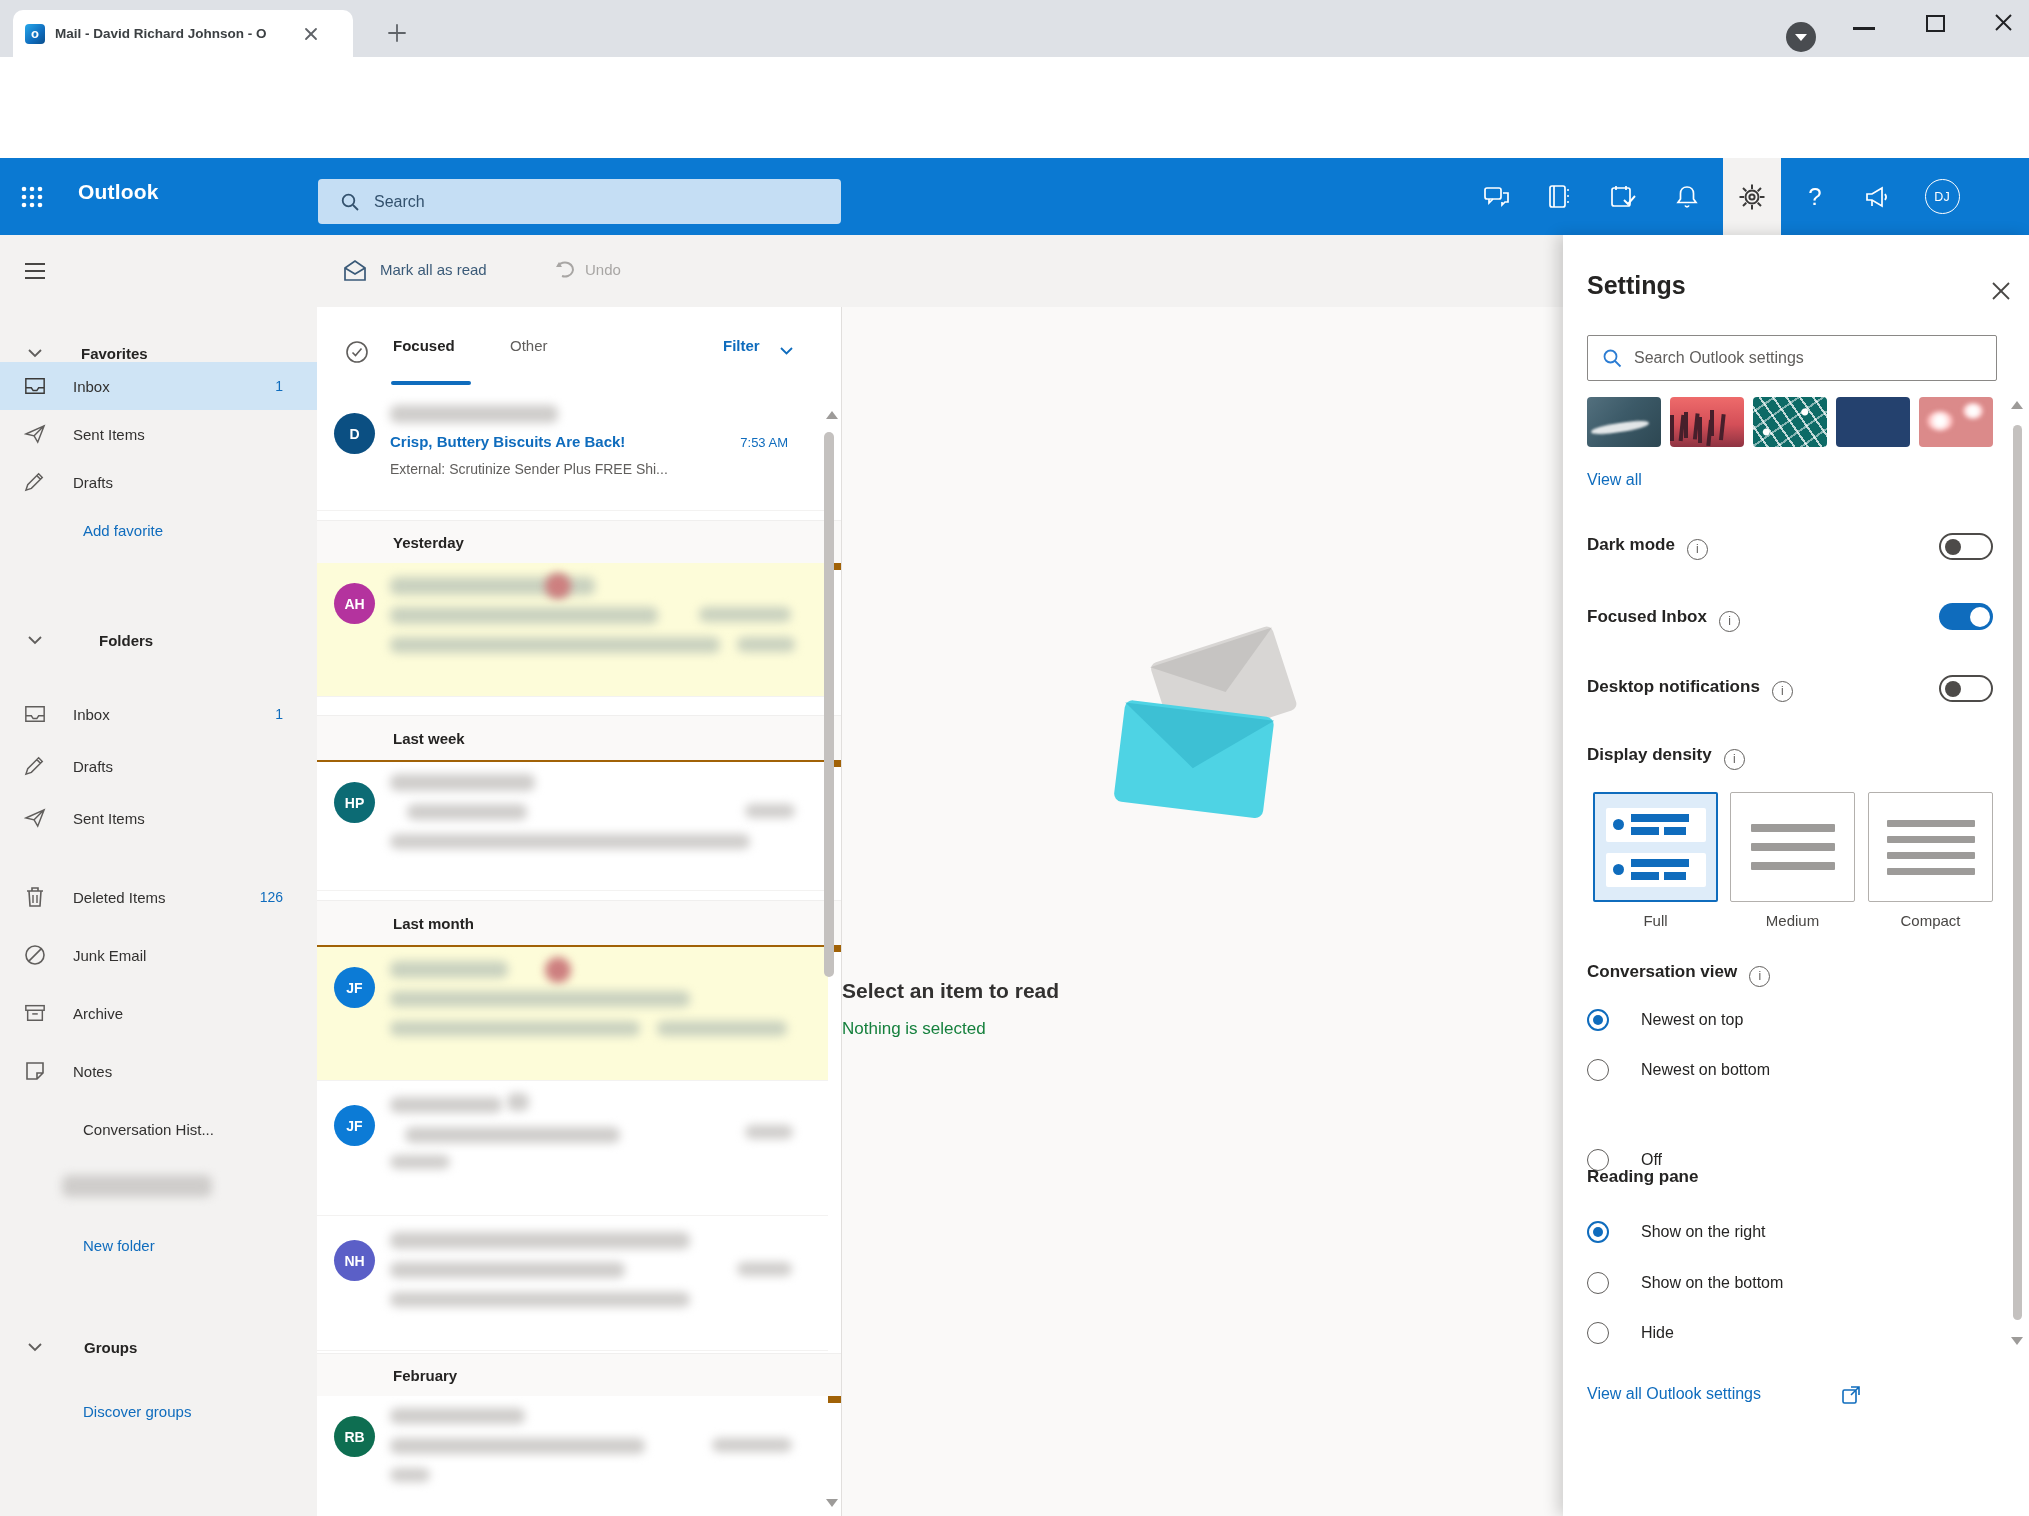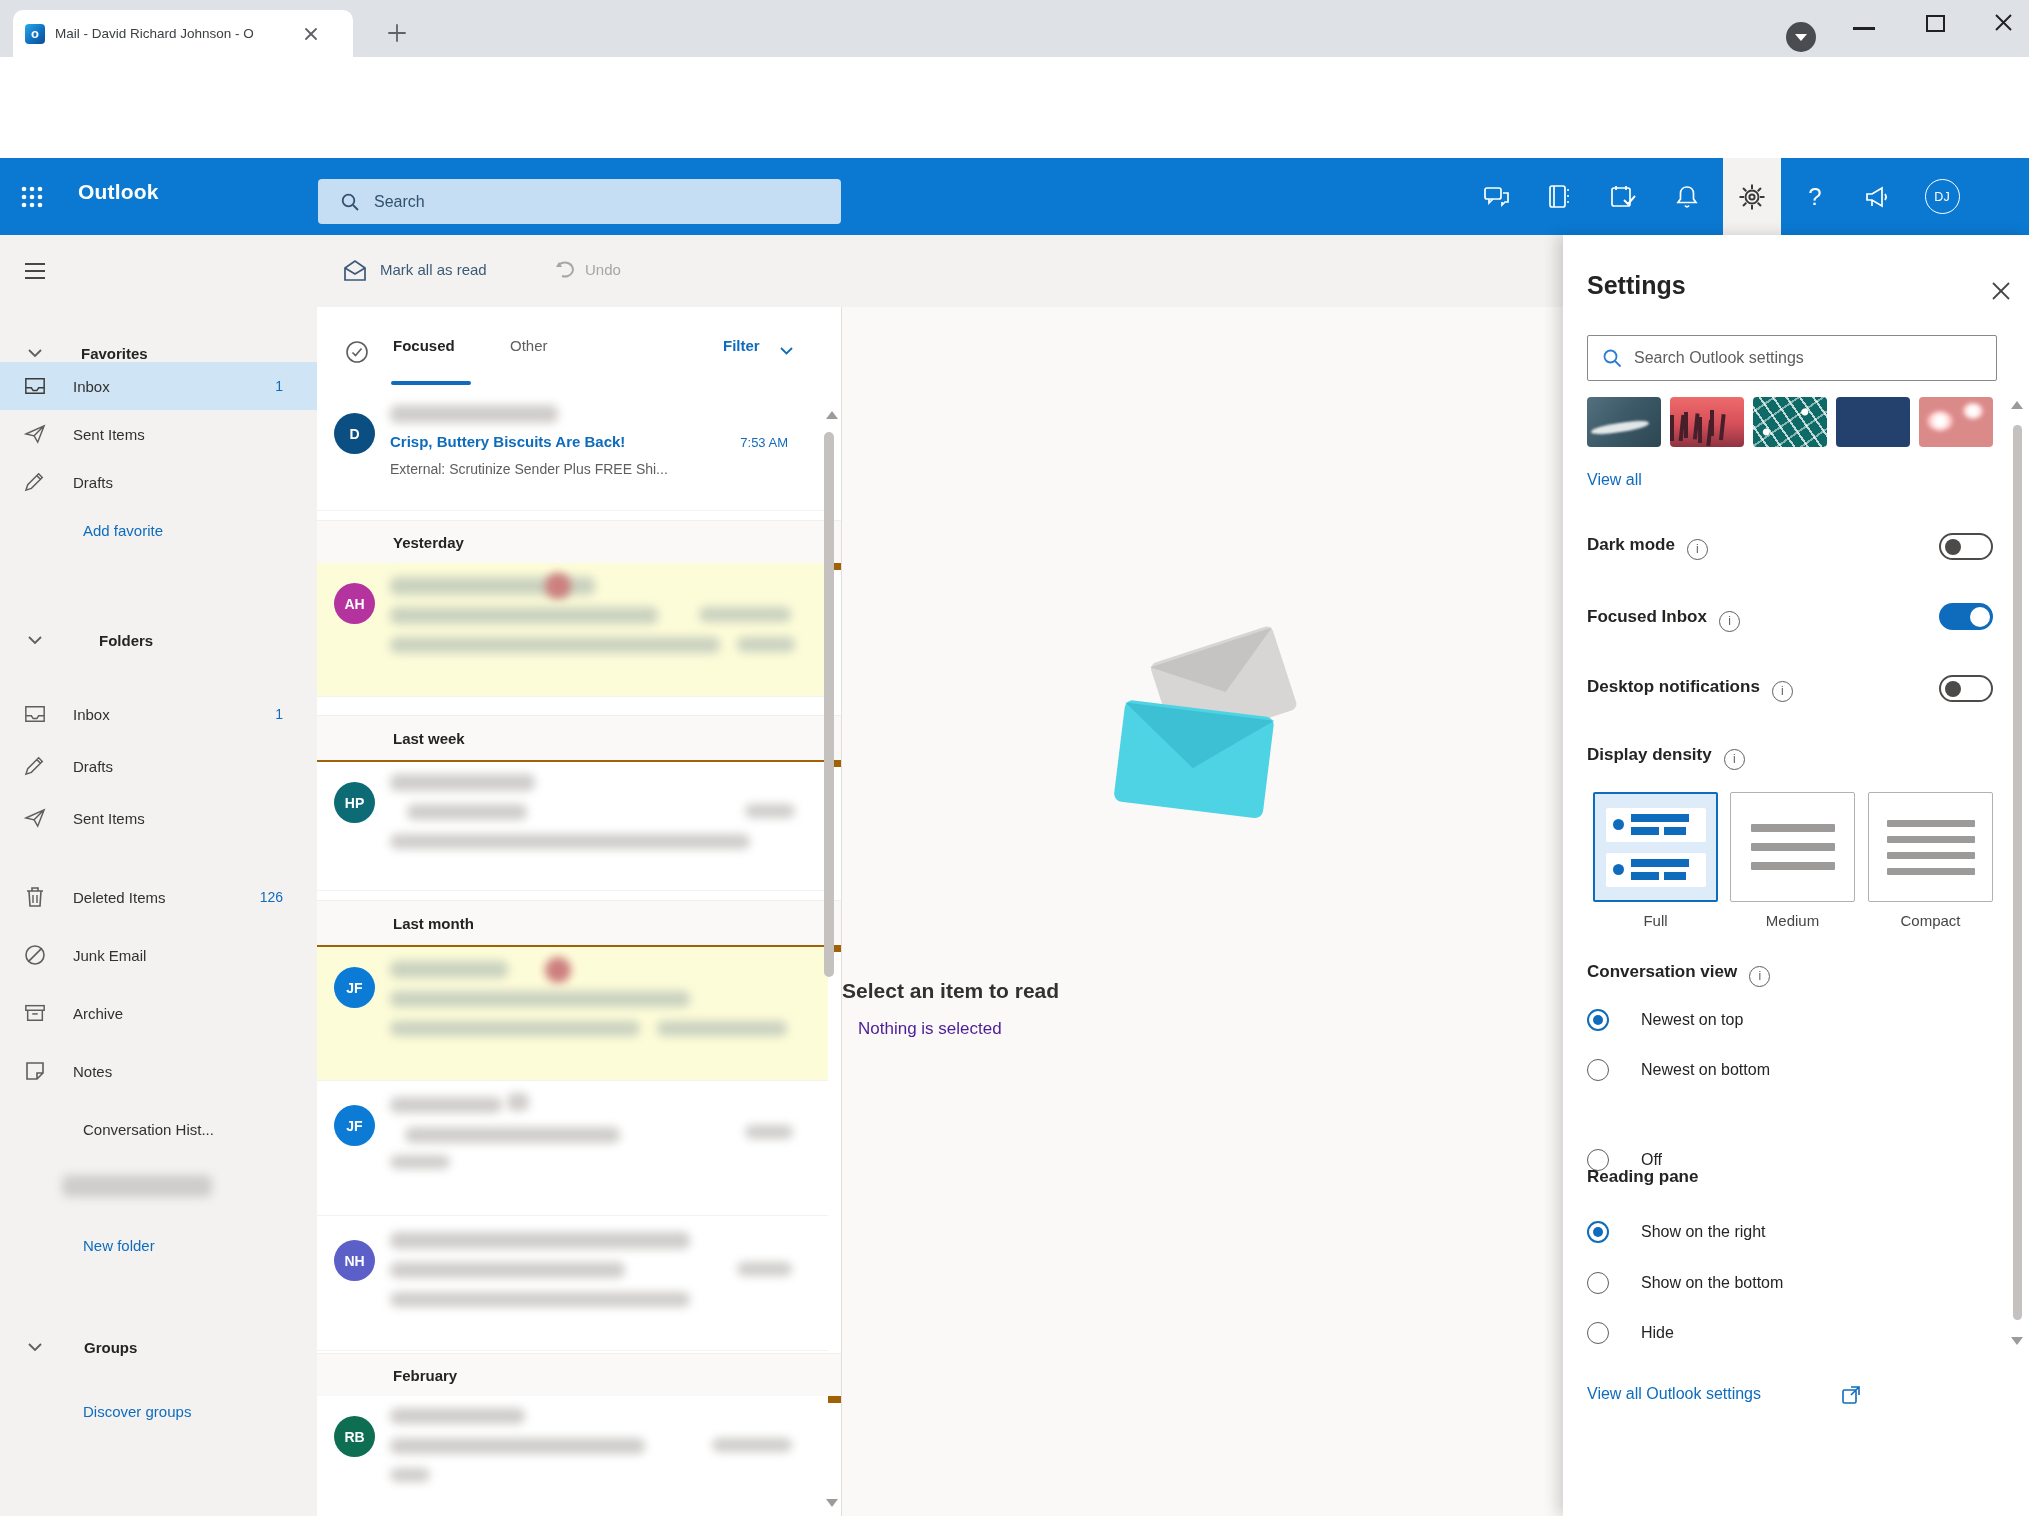--- a/index.html
+++ b/index.html
@@ -2,21 +2,21 @@
 <html><head>
 <meta charset="utf-8">
 <style>
   html,body{margin:0;padding:0;background:#fff;font-family:"Liberation Sans",sans-serif;}
   #stage{position:relative;width:2029px;height:1516px;overflow:hidden;background:#fff;}
   .abs{position:absolute;}
   svg{display:block;}
   
   #tabstrip{position:absolute;left:0;top:0;width:2029px;height:57px;background:#dee1e6;}
   #tab{position:absolute;left:13px;top:10px;width:340px;height:47px;background:#fff;border-radius:10px 10px 0 0;display:flex;align-items:center;}
-  #tab .title{font-size:13.5px;color:#3c4043;white-space:nowrap;overflow:hidden;width:245px;margin-left:10px;}
+  #tab .title{font-size:13.5px;color:#3c4043;white-space:nowrap;overflow:hidden;width:245px;margin-left:10px;font-weight:bold;}
   #favicon{width:20px;height:20px;border-radius:4px;background:linear-gradient(135deg,#28a8ea 0%,#0f6cbd 60%,#0a4e8c 100%);margin-left:12px;display:flex;align-items:center;justify-content:center;color:#fff;font-size:13px;font-weight:bold;}
   .xline{stroke:#5f6368;stroke-width:1.8;stroke-linecap:round;}
   #toolbar{position:absolute;left:0;top:57px;width:2029px;height:59px;background:#fff;}
   #omnibox{position:absolute;left:208px;top:68px;width:1340px;height:38px;border-radius:19px;background:#f1f3f4;display:flex;align-items:center;}
   #omnibox .url{font-size:15px;color:#202124;margin-left:12px;}
   #bookmarks{position:absolute;left:0;top:116px;width:2029px;height:42px;background:#fff;border-bottom:1px solid #dadce0;}
   .bm-txt{font-size:13px;color:#3c4043;}
   #appsgrid{display:grid;grid-template-columns:repeat(3,5px);grid-template-rows:repeat(3,5px);gap:2px;}
   #appsgrid span{border-radius:1px;}
   .winbtn{position:absolute;color:#202124;}
@@ -61,21 +61,21 @@
   .mtime{position:absolute;right:40px;top:42px;font-size:13px;color:#0f6cbd;}
   .mprev{position:absolute;left:73px;top:68px;font-size:14px;color:#605e5c;white-space:nowrap;}
   #unreadbar{position:absolute;left:0px;top:86px;width:4px;height:117px;background:#0f6cbd;}
   .lsb{position:absolute;left:507px;width:10px;background:#c4c1bf;border-radius:5px;}
   .sbarrow{position:absolute;width:0;height:0;border-left:6px solid transparent;border-right:6px solid transparent;}
   .sbarrow.up{border-bottom:8px solid #9d9b99;}
   .sbarrow.down{border-top:8px solid #9d9b99;}
   
   #readpane{position:absolute;left:842px;top:307px;width:721px;height:1209px;background:#faf9f8;text-align:left;}
   #readpane .t1{position:absolute;left:0;width:721px;top:672px;font-size:21px;font-weight:bold;color:#323130;}
-  #readpane .t2{position:absolute;left:16px;width:721px;top:712px;font-size:17px;color:#4c1d95;}
+  #readpane .t2{position:absolute;left:0;width:721px;top:712px;font-size:17px;color:#15803d;}
   
   #settings{position:absolute;left:1563px;top:235px;width:466px;height:1281px;background:#fff;box-shadow:-6px 0 14px rgba(0,0,0,.16);}
   #settings .title{position:absolute;left:24px;top:36px;font-size:25px;font-weight:bold;color:#252423;}
   #set-search{position:absolute;left:24px;top:100px;width:408px;height:44px;border:1px solid #8a8886;border-radius:2px;background:#fff;display:flex;align-items:center;}
   #set-search .ph{font-size:16px;color:#605e5c;margin-left:12px;}
   .theme{position:absolute;top:162px;width:74px;height:50px;border-radius:4px;}
   .th0{background:linear-gradient(130deg,#53707e 0%,#3c5a68 45%,#2d4752 100%);}
   .th0::after{content:"";position:absolute;left:4px;top:26px;width:58px;height:9px;background:rgba(255,255,255,.85);border-radius:50% 40% 50% 40%;transform:rotate(-8deg);filter:blur(1px);}
   .th1{background:linear-gradient(180deg,#ee6b6b 0%,#d44f58 55%,#8e3342 100%);overflow:hidden;}
   .th1::before,.th1::after{content:"";position:absolute;bottom:6px;width:4px;height:26px;background:#471f2b;box-shadow:14px -3px 0 #471f2b,28px 2px 0 #471f2b,40px -5px 0 #471f2b;}

